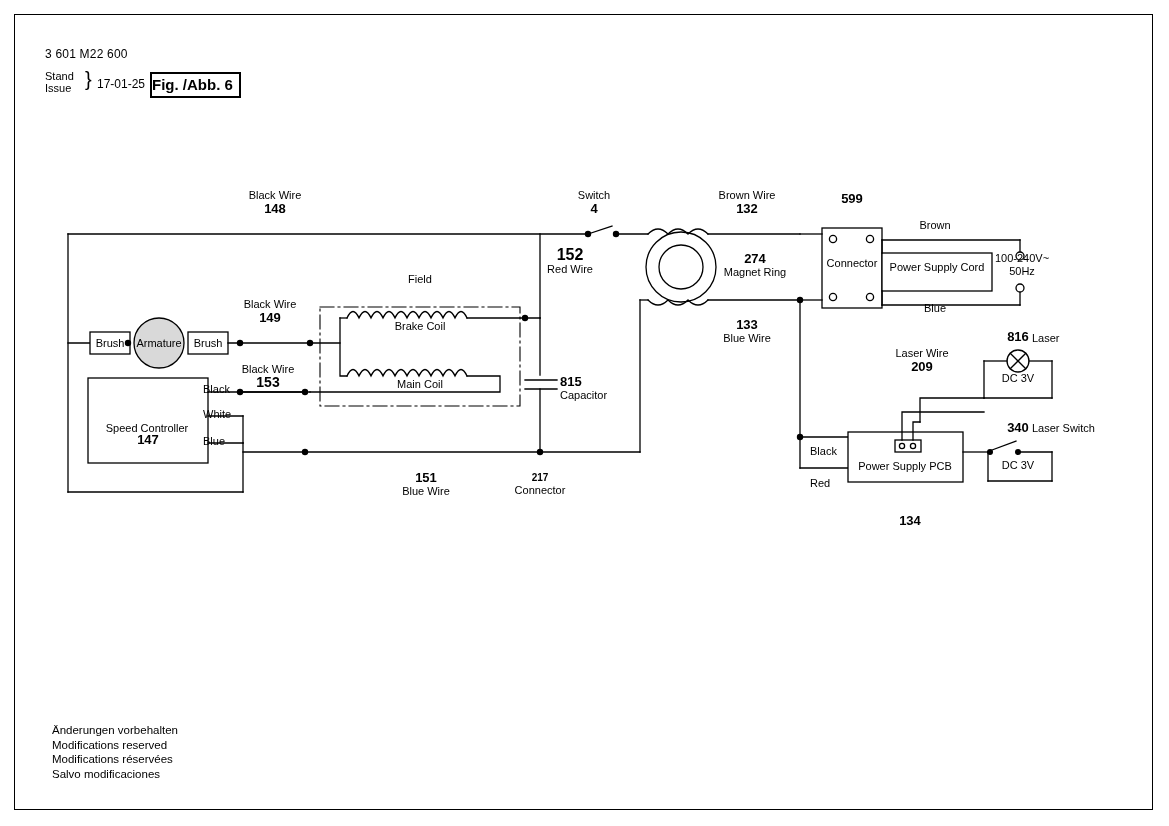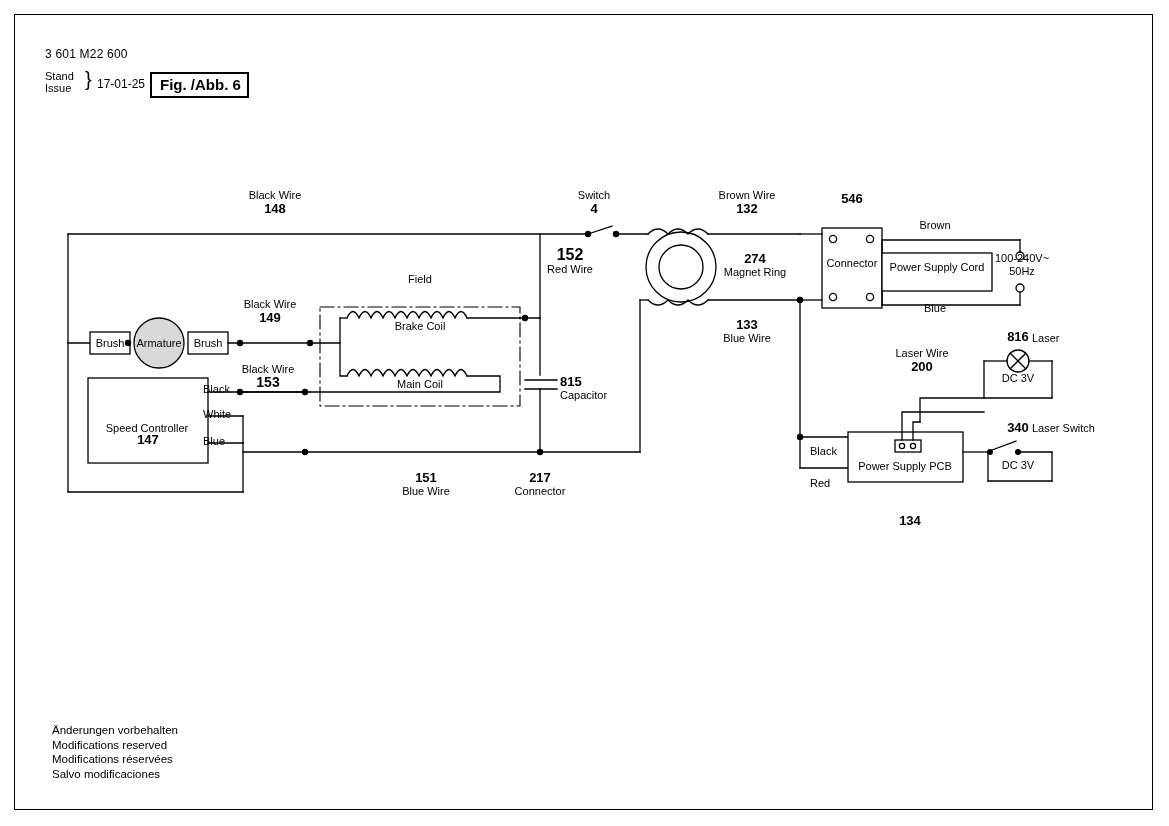--- a/index.html
+++ b/index.html
@@ -40,21 +40,21 @@
     font-size: 20px;
     line-height: 20px;
   }
   .stand-date {
     left: 97px; top: 77px;
     font-size: 12px;
   }
   .fig-box {
     left: 150px; top: 72px;
     border: 2px solid #000;
-    padding: 2px 6px 3px 8px;
+    padding: 2px 6px 3px 0;
     font-size: 15px;
     font-weight: bold;
   }
   .footer {
     left: 52px; top: 723px;
     font-size: 11.5px;
     line-height: 14.5px;
   }
   
   #diagram {
@@ -257,21 +257,21 @@
 <div class="lbl" style="left:520px; top:248px; width:100px;">
   <b style="font-size:16px;">152</b><br>
   <span>Red Wire</span>
 </div>
 
 <div class="lbl" style="left:692px; top:189px; width:110px;">
   <span>Brown Wire</span><br>
   <b style="font-size:13px;">132</b>
 </div>
 
-<div class="lbl b" style="left:822px; top:192px; width:60px;">546</div>
+<div class="lbl b" style="left:822px; top:192px; width:60px;">599</div>
 
 <div class="lbl" style="left:700px; top:252px; width:110px;">
   <b style="font-size:13px;">274</b><br>
   <span>Magnet Ring</span>
 </div>
 
 <div class="lbl" style="left:692px; top:318px; width:110px;">
   <b style="font-size:13px;">133</b><br>
   <span>Blue Wire</span>
 </div>
@@ -294,27 +294,27 @@
 <div class="lbl left" style="left:203px; top:383px;">Black</div>
 <div class="lbl left" style="left:203px; top:408px;">White</div>
 <div class="lbl left" style="left:203px; top:435px;">Blue</div>
 
 <div class="lbl" style="left:378px; top:471px; width:96px;">
   <b style="font-size:13px;">151</b><br>
   <span>Blue Wire</span>
 </div>
 
 <div class="lbl" style="left:492px; top:471px; width:96px;">
-  <b style="font-size:13px;">217</b><br>
+  <b style="font-size:10px;">217</b><br>
   <span>Connector</span>
 </div>
 
 <div class="lbl" style="left:882px; top:347px; width:80px;">
   <span>Laser Wire</span><br>
-  <b style="font-size:13px;">200</b>
+  <b style="font-size:13px;">209</b>
 </div>
 
 <div class="lbl b" style="left:990px; top:330px; width:56px;">816</div>
 <div class="lbl left" style="left:1032px; top:332px;">Laser</div>
 
 <div class="lbl b" style="left:990px; top:421px; width:56px;">340</div>
 <div class="lbl left" style="left:1032px; top:422px;">Laser Switch</div>
 
 <div class="lbl left" style="left:810px; top:445px;">Black</div>
 <div class="lbl left" style="left:810px; top:477px;">Red</div>

